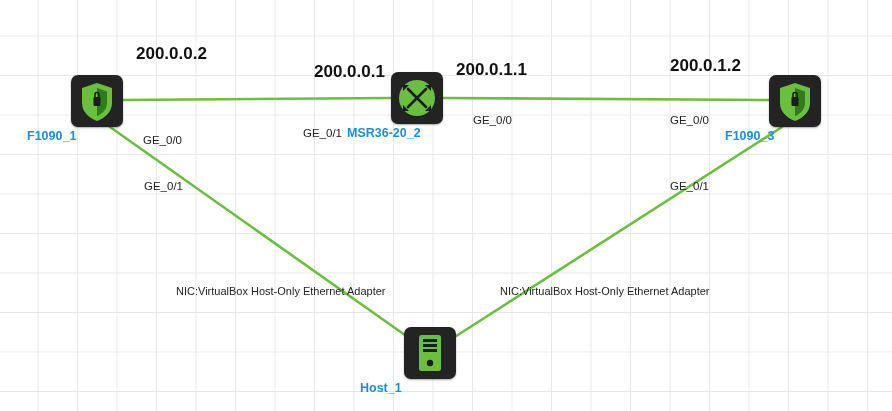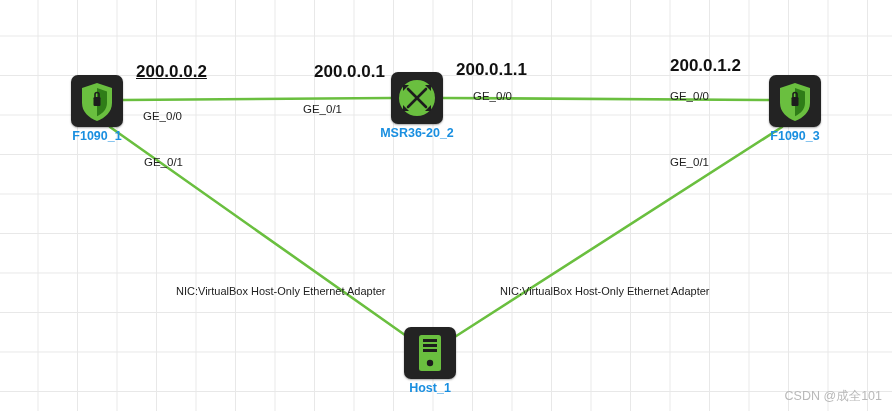--- a/index.html
+++ b/index.html
@@ -40,21 +40,21 @@
     height: 52px;
     background: #232323;
     border-radius: 7px;
     box-shadow: 0 1px 2px rgba(0,0,0,0.35);
   }
   .node-label {
     position: absolute;
     top: 28px;
     left: -70px;
     width: 140px;
-    text-align: center;
+    text-align: left;
     color: #1a8fe0;
     font-size: 12.5px;
     font-weight: bold;
     white-space: nowrap;
   }
   
   .shield {
     position: absolute;
     left: -26px;
     top: -26px;
@@ -82,20 +82,21 @@
     color: #111111;
     font-size: 17px;
     font-weight: bold;
     white-space: nowrap;
   }
   .if-label {
     position: absolute;
     color: #222222;
     font-size: 11.5px;
     white-space: nowrap;
+    margin-top: 24px;
   }
   .nic-label {
     position: absolute;
     color: #222222;
     font-size: 11px;
     white-space: nowrap;
   }
   .watermark {
     position: absolute;
     right: 10px;
@@ -169,28 +170,27 @@
             <rect x="19" y="12" width="14" height="3" fill="#1d1d1d"></rect>
             <rect x="19" y="17" width="14" height="3" fill="#1d1d1d"></rect>
             <rect x="19" y="22" width="14" height="3" fill="#1d1d1d"></rect>
             <circle cx="26" cy="36" r="3.2" fill="#1d1d1d"></circle>
           </svg>
         </div>
         <div class="node-label">Host_1</div>
       </div>
     </div>
   <div id="labels-layer">
-      <div class="ip-label" style="left: 136px; top: 62px; text-decoration: underline;">200.0.0.2</div>
+      <div class="ip-label" style="left: 136px; top: 44px;">200.0.0.2</div>
       <div class="ip-label" style="left: 314px; top: 62px;">200.0.0.1</div>
       <div class="ip-label" style="left: 456px; top: 60px;">200.0.1.1</div>
       <div class="ip-label" style="left: 670px; top: 56px;">200.0.1.2</div>
       <div class="if-label" style="left: 143px; top: 110px;">GE_0/0</div>
       <div class="if-label" style="left: 303px; top: 103px;">GE_0/1</div>
       <div class="if-label" style="left: 473px; top: 90px;">GE_0/0</div>
       <div class="if-label" style="left: 670px; top: 90px;">GE_0/0</div>
       <div class="if-label" style="left: 144px; top: 156px;">GE_0/1</div>
       <div class="if-label" style="left: 670px; top: 156px;">GE_0/1</div>
       <div class="nic-label" style="left: 176px; top: 285px;">NIC:VirtualBox Host-Only Ethernet Adapter</div>
       <div class="nic-label" style="left: 500px; top: 285px;">NIC:VirtualBox Host-Only Ethernet Adapter</div>
     </div>
 
-  <div class="watermark">CSDN @成全101</div>
 </div>
 
 </body></html>

